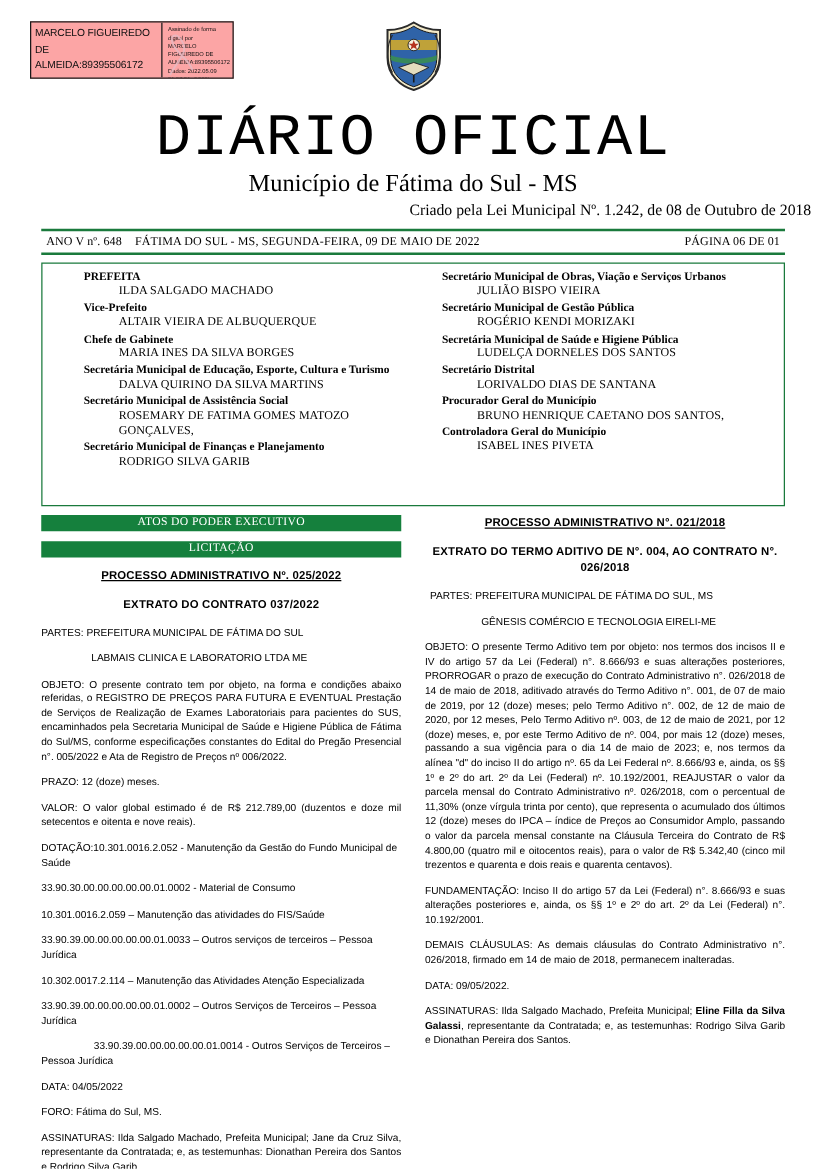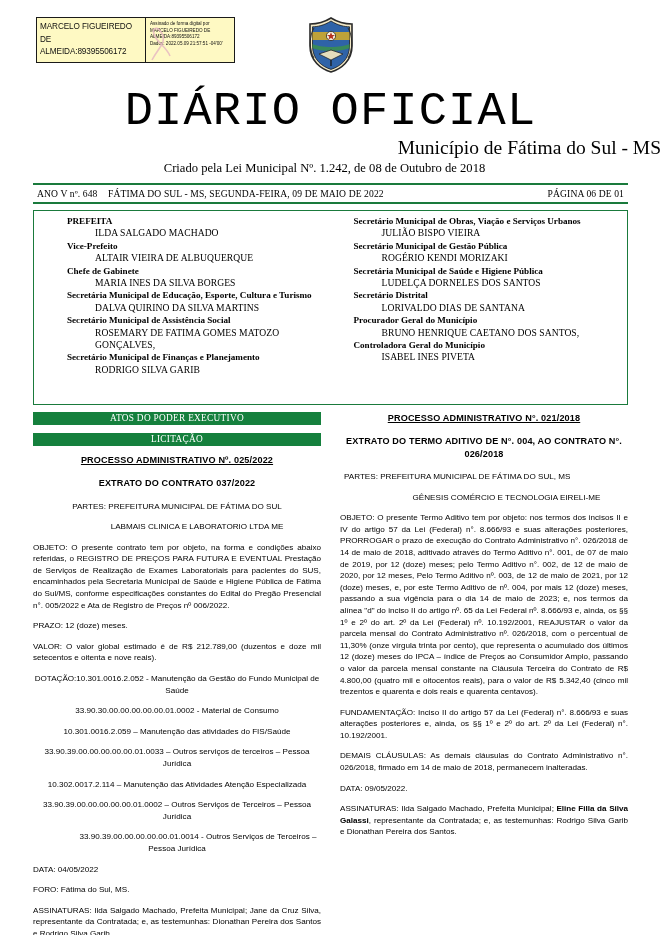--- a/index.html
+++ b/index.html
@@ -12,29 +12,29 @@
     height: 935px;
     position: relative;
     font-family: "Liberation Serif", serif;
     color: #000;
     overflow: hidden;
   }
 
   
   .sig-stamp {
     position: absolute;
-    left: 36px;
+    left: 24px;
     top: 17px;
-    width: 199px;
+    width: 163px;
     height: 46px;
     border: 1px solid #1a1a1a;
     box-sizing: border-box;
     display: flex;
     overflow: hidden;
-    background: #fef9c3;
+    background: #fca5a5;
   }
   .sig-left {
     width: 108px;
     padding: 3px 2px 0 3px;
     box-sizing: border-box;
     font-family: "Liberation Sans", sans-serif;
     font-size: 8.2px;
     line-height: 12.5px;
     letter-spacing: -0.1px;
     color: #111;
@@ -83,31 +83,31 @@
     line-height: 52px;
     letter-spacing: 1.2px;
     font-weight: 400;
     font-family: Liberation Mono, monospace;
   }
   .title-sub {
     position: absolute;
     top: 136px;
     left: 0;
     right: 0;
-    text-align: right;
+    text-align: center;
     font-size: 19.5px;
     line-height: 23px;
     font-family: "Liberation Serif", serif;
   }
   .title-law {
     position: absolute;
     top: 160px;
     left: 0;
     right: 12px;
-    text-align: center;
+    text-align: right;
     font-size: 12.6px;
     line-height: 17px;
     font-family: "Liberation Serif", serif;
   }
 
   
   .rule-top {
     position: absolute;
     left: 33px;
     top: 183px;
@@ -218,21 +218,21 @@
     line-height: 11.6px;
     text-align: justify;
     margin-bottom: 9px;
     letter-spacing: -0.01px;
   }
   .para.nojust { text-align: left; }
   .indent-block {
     font-family: "Liberation Sans", sans-serif;
     font-size: 8.1px;
     line-height: 11.6px;
-    text-align: center;
+    text-align: left;
     margin-bottom: 9px;
   }
   .hang { padding-left: 54px; text-indent: -54px; }
   .parts-2 { padding-left: 40px; }
   .parts-c { text-align: center; }
   b.inline { font-weight: bold; }
 </style>
 </head>
 <body>
 

